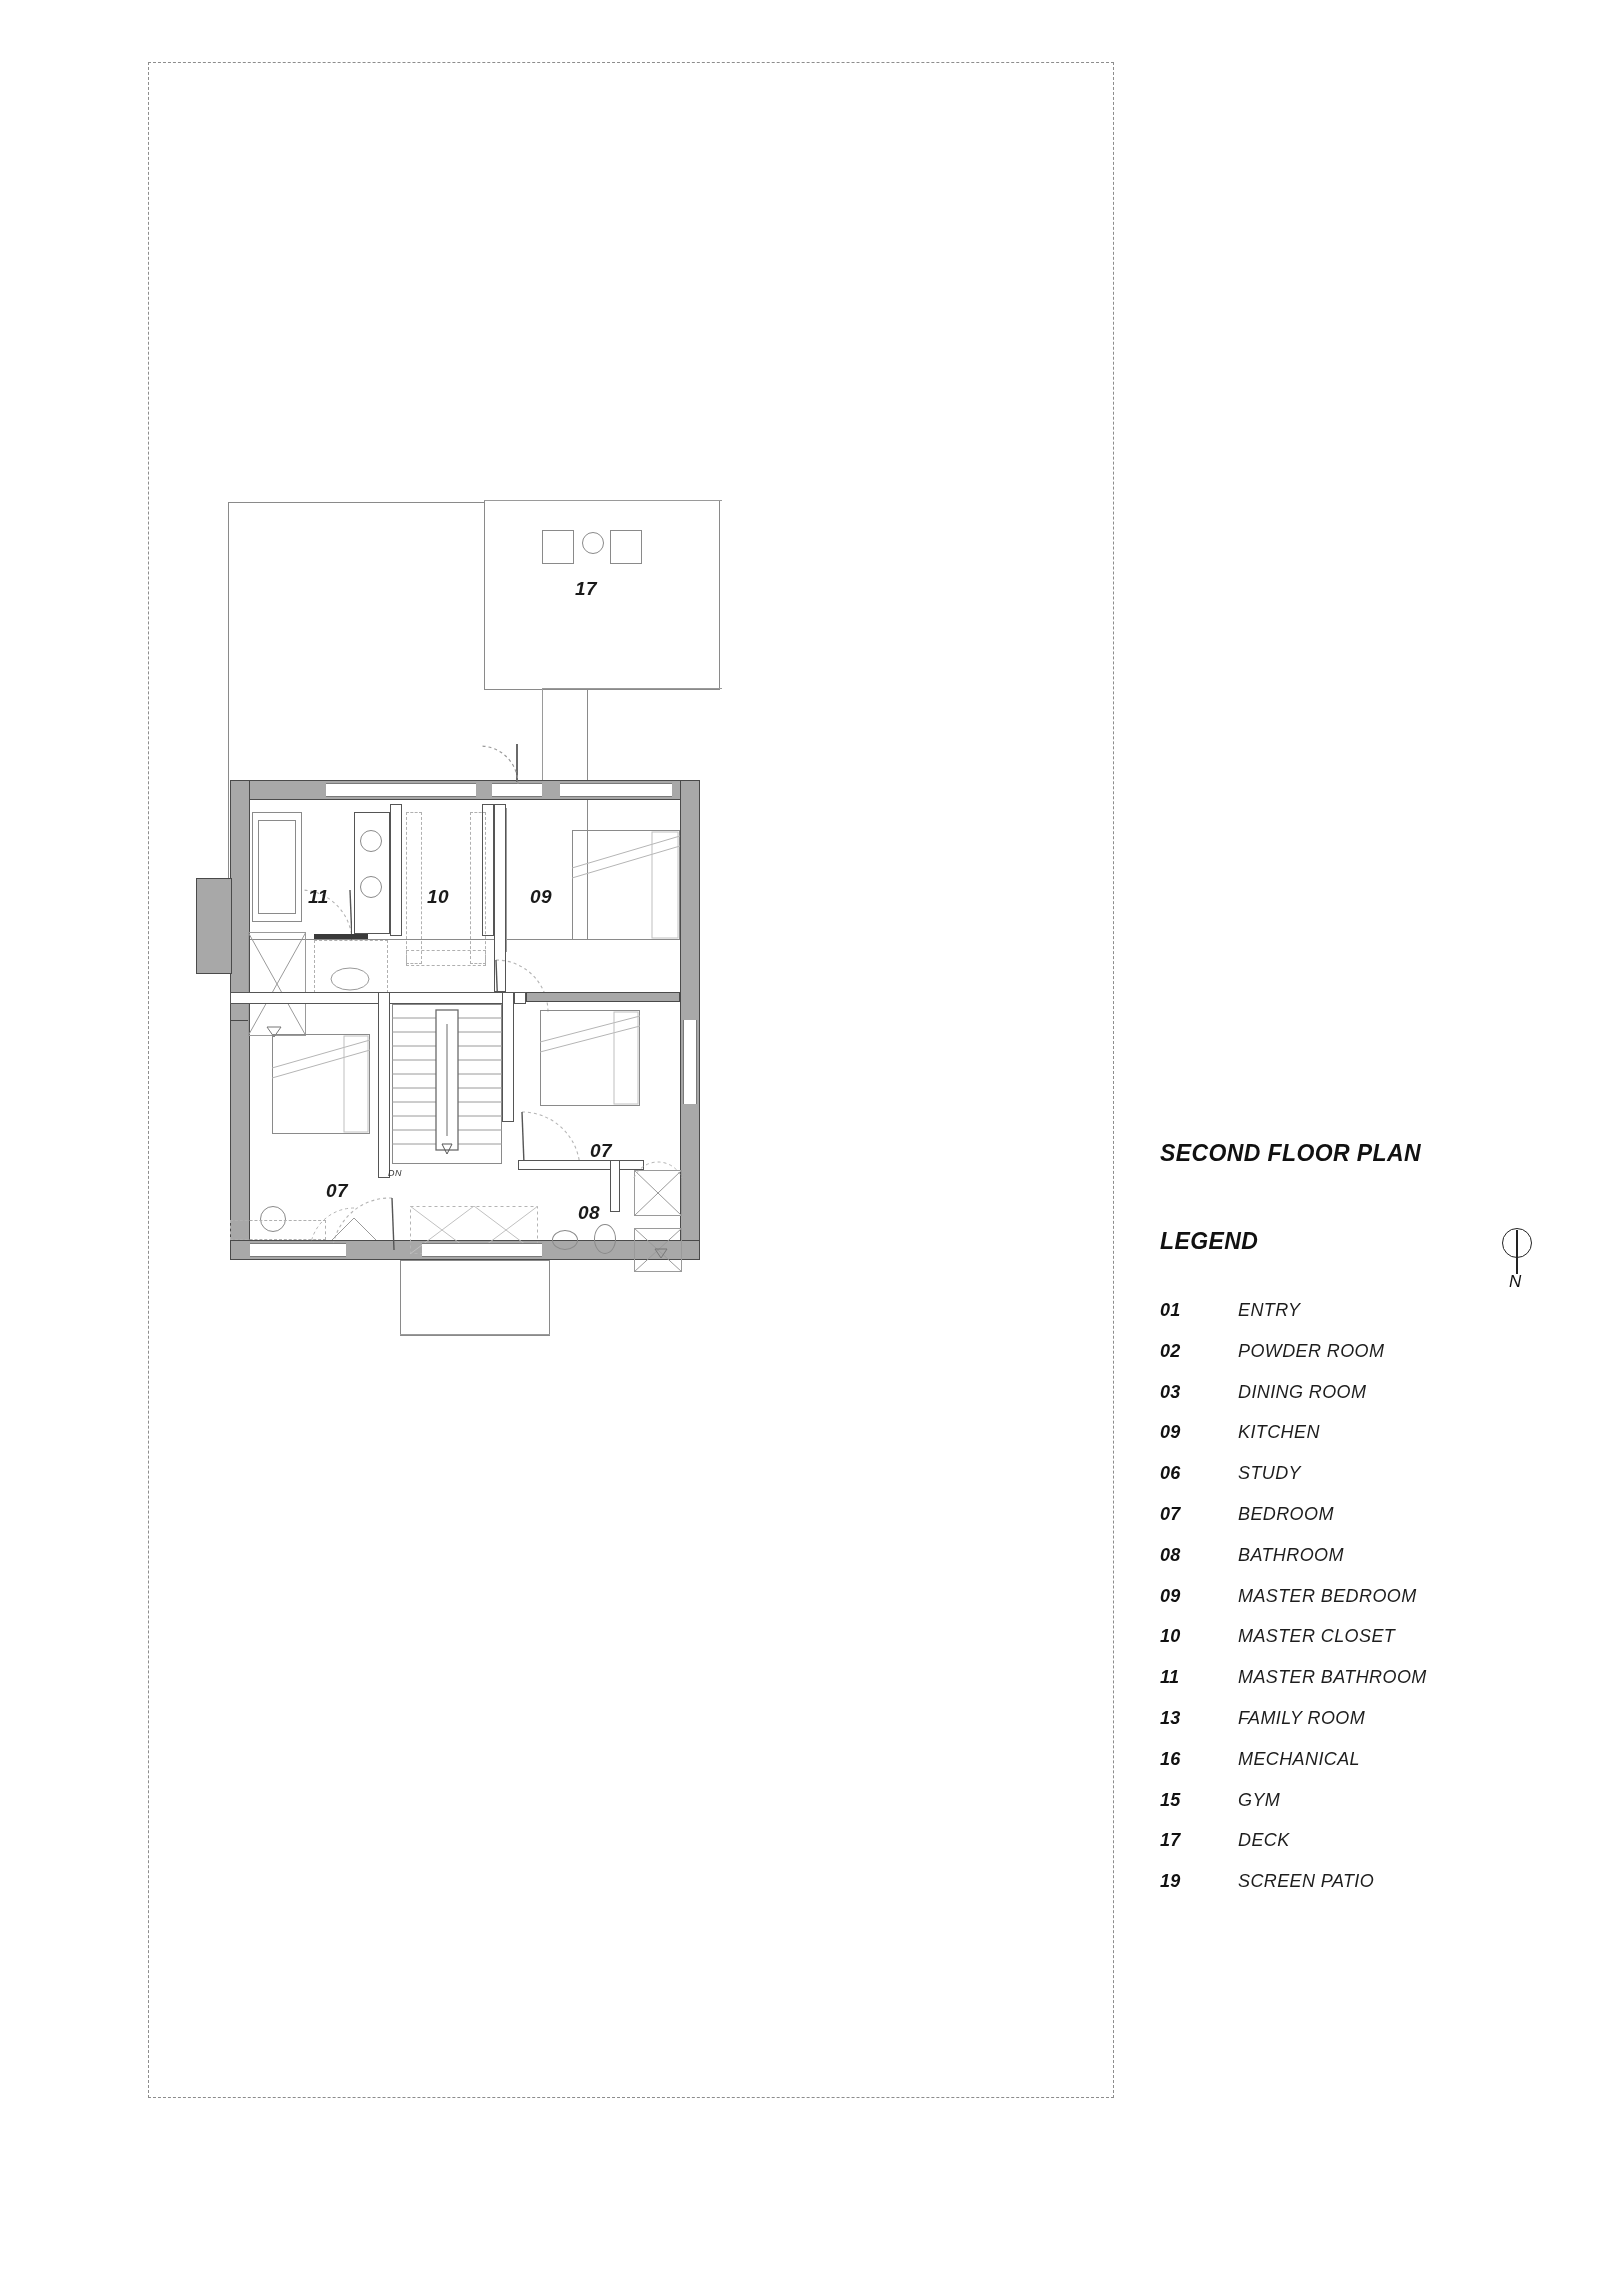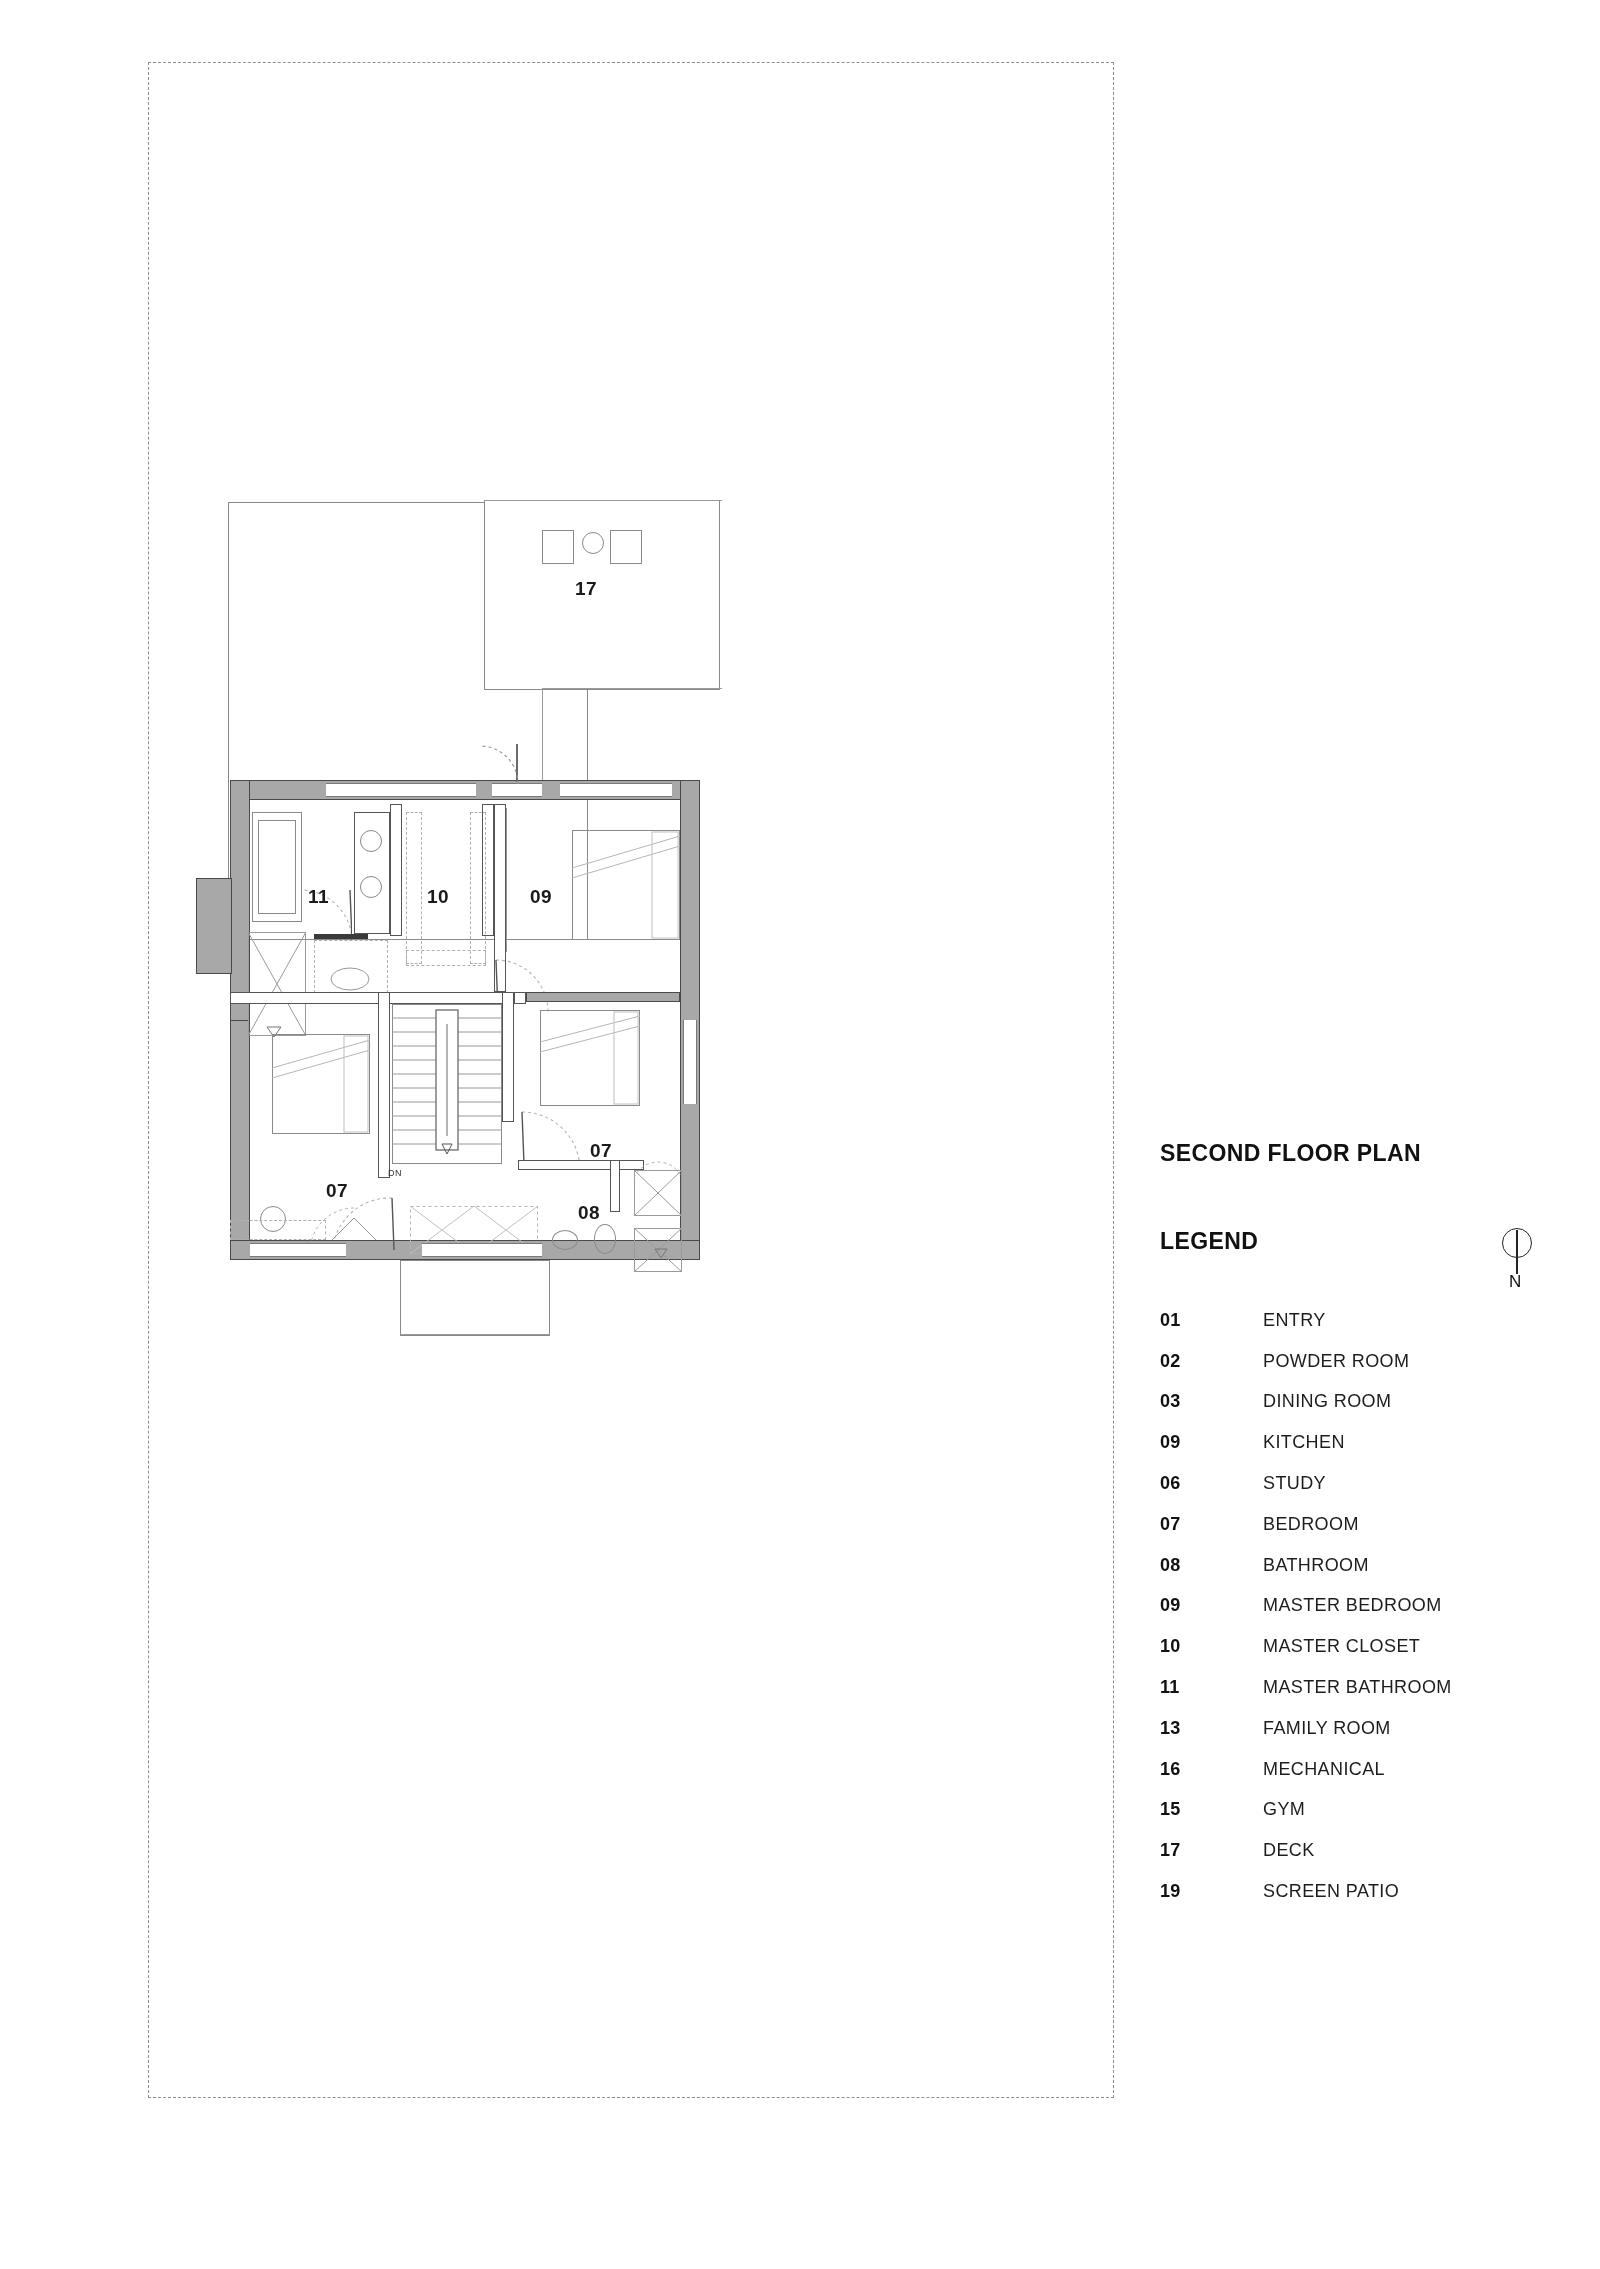--- a/index.html
+++ b/index.html
@@ -14,20 +14,21 @@
     color: #1a1a1a;
     position: relative;
     overflow: hidden;
   }
 
   #sheet {
     position: absolute;
     left: 0; top: 0;
     width: 1600px;
     height: 1744px;
+    font-style: italic;
   }
 
   
   .site-boundary {
     position: absolute;
     left: 148px;
     top: 62px;
     width: 966px;
     height: 2036px;
     border: 1.4px dashed #8d8d8d;
@@ -114,23 +115,22 @@
     color: #111;
   }
   #legend-list {
     position: absolute;
     left: 1160px;
     top: 1300px;
     width: 420px;
   }
   .legend-row {
     display: flex;
-    align-items: center;
+    align-items: flex-start;
     height: 40.8px;
-    gap: 25px;
   }
   .legend-code {
     width: 78px;
     font-size: 18px;
     font-weight: bold;
     color: #111;
     letter-spacing: .3px;
   }
   .legend-label {
     font-size: 18px;

